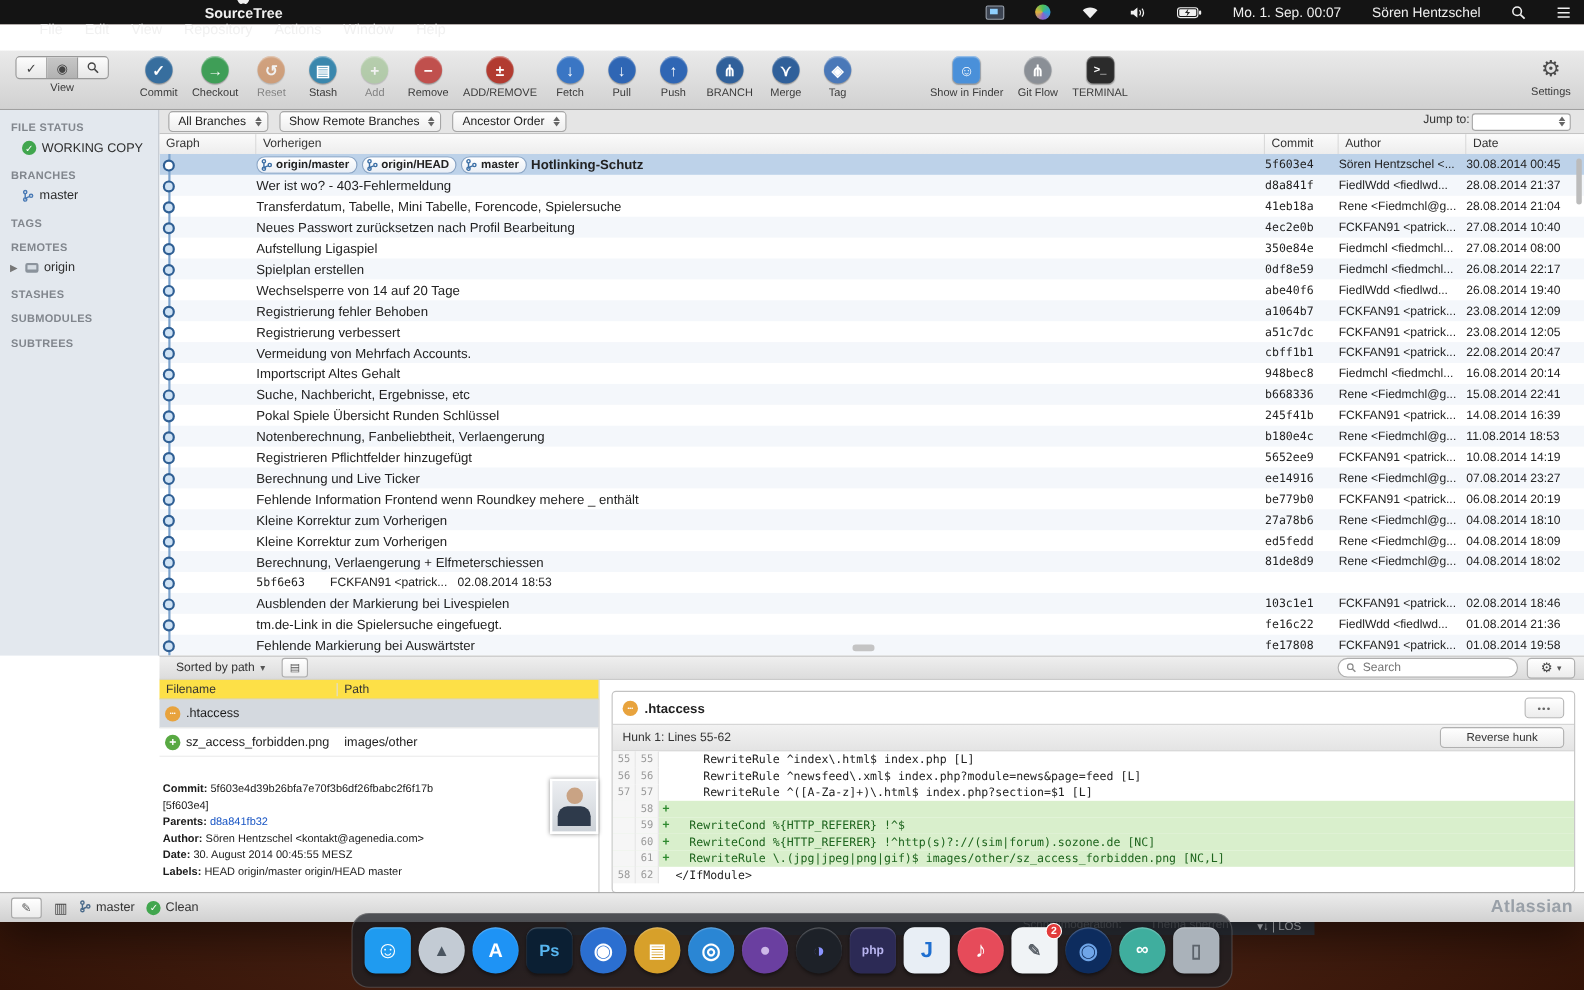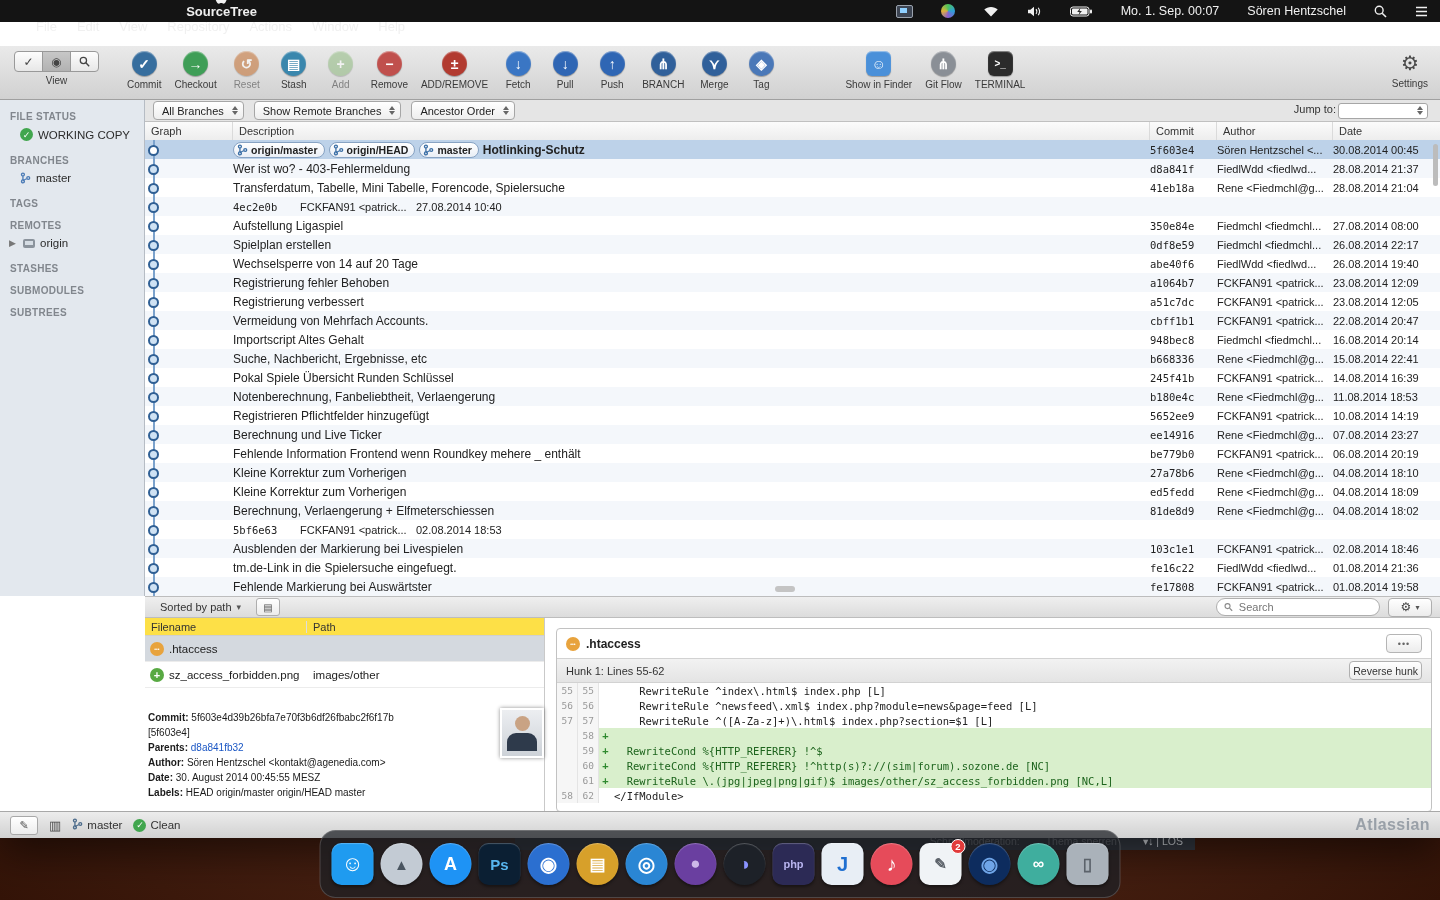--- a/index.html
+++ b/index.html
@@ -119,21 +119,21 @@
   .av-body{width:30px;height:18px;border-radius:9px 9px 0 0;background:#2e3a4b;margin:2px auto 0;}
   
   .diffpane{position:absolute;top:606px;left:556px;width:876px;height:184px;background:#fff;border:1px solid #c2c2c2;
     border-radius:4px;box-sizing:border-box;overflow:hidden;}
   .dhead{height:29px;display:flex;align-items:center;padding:0 9px;gap:6px;font-size:12px;font-weight:bold;color:#222;}
   .dmenu{margin-left:auto;width:34px;height:17px;border:1px solid #b5b5b5;border-radius:4px;background:linear-gradient(#fff,#ececec);
     display:flex;align-items:center;justify-content:center;color:#666;font-size:9px;letter-spacing:1px;font-weight:normal;}
   .hunkhead{height:25px;background:linear-gradient(#f2f2f2,#e4e4e4);border-top:1px solid #d2d2d2;border-bottom:1px solid #d2d2d2;
     display:flex;align-items:center;padding:0 9px;font-size:11px;color:#333;box-sizing:border-box;}
   .revbtn{margin-left:auto;height:17px;border:1px solid #b0b0b0;border-radius:4px;background:linear-gradient(#fff,#ececec);
-    font-size:10.5px;display:flex;align-items:center;padding:0 3px;color:#333;}
+    font-size:10.5px;display:flex;align-items:center;padding:0 23px;color:#333;}
   .dline{display:flex;height:15px;font-family:"DejaVu Sans Mono",monospace;font-size:10.5px;color:#222;align-items:center;}
   .dline .ln{width:21px;text-align:right;padding-right:4px;color:#999;background:#f6f6f6;border-right:1px solid #e4e4e4;
     height:100%;line-height:15px;flex:none;font-size:9.5px;box-sizing:border-box;}
   .dline .mark{width:13px;text-align:center;color:#2f8a2f;font-weight:bold;flex:none;line-height:15px;}
   .dline.add{background:#d9efcc;}
   .dline.add .code{color:#1d641d;}
   .code{white-space:pre;padding-left:2px;}
   
   .statusbar{position:absolute;left:0;right:0;bottom:0;height:26px;background:linear-gradient(#ececec,#d1d1d1);
     border-top:1px solid #a8a8a8;display:flex;align-items:center;padding:0 10px;gap:11px;font-size:11.5px;color:#333;}
@@ -370,21 +370,21 @@
             <span class="ud">
               <i class="up"></i>
               <i class="dn"></i>
             </span>
           </span>
       </span>
     </div>
 
     <div class="tablehead" id="thead">
         <div class="th th-graph">Graph</div>
-        <div class="th th-desc">Description</div>
+        <div class="th th-desc">Vorherigen</div>
         <div class="th th-commit">Commit</div>
         <div class="th th-author">Author</div>
         <div class="th th-date">Date</div>
       </div>
     <div class="rows" id="rows">
         <div class="graph-line"></div>
         <div class="crow sel">
     <div class="col-graph">
             <span class="gdot seldot"></span>
           </div>
@@ -447,20 +447,23 @@
             <span class="">Transferdatum, Tabelle, Mini Tabelle, Forencode, Spielersuche</span>
           </div>
     <div class="col-commit">41eb18a</div>
     <div class="col-author">Rene &lt;Fiedmchl@g...</div>
     <div class="col-date">28.08.2014 21:04</div>
   </div>
         <div class="crow alt">
     <div class="col-graph">
             <span class="gdot"></span>
           </div>
+    <div class="col-desc">
+            <span class="">Neues Passwort zurücksetzen nach Profil Bearbeitung</span>
+          </div>
     <div class="col-commit">4ec2e0b</div>
     <div class="col-author">FCKFAN91 &lt;patrick...</div>
     <div class="col-date">27.08.2014 10:40</div>
   </div>
         <div class="crow">
     <div class="col-graph">
             <span class="gdot"></span>
           </div>
     <div class="col-desc">
             <span class="">Aufstellung Ligaspiel</span>

